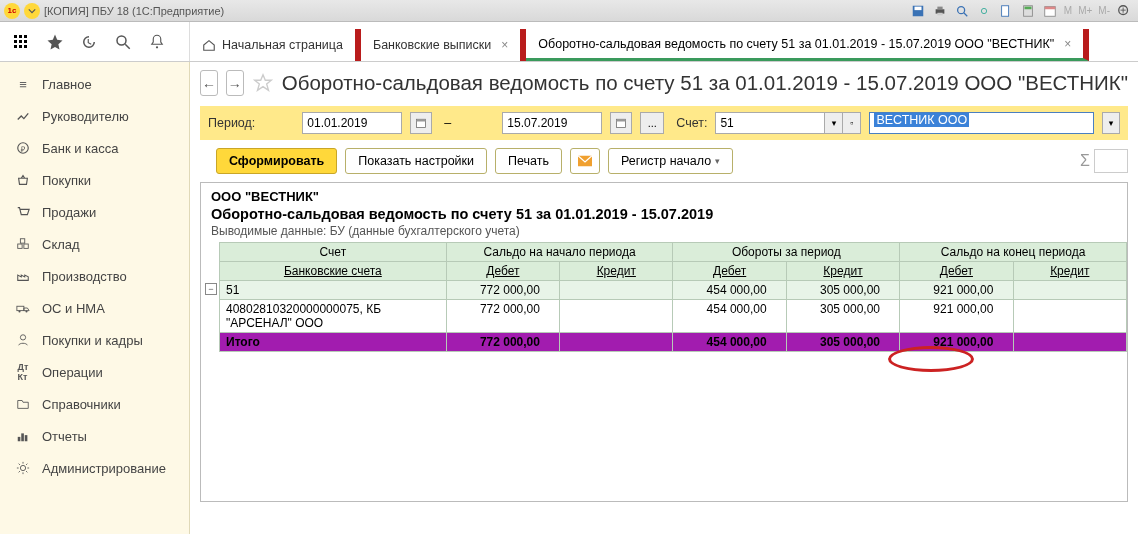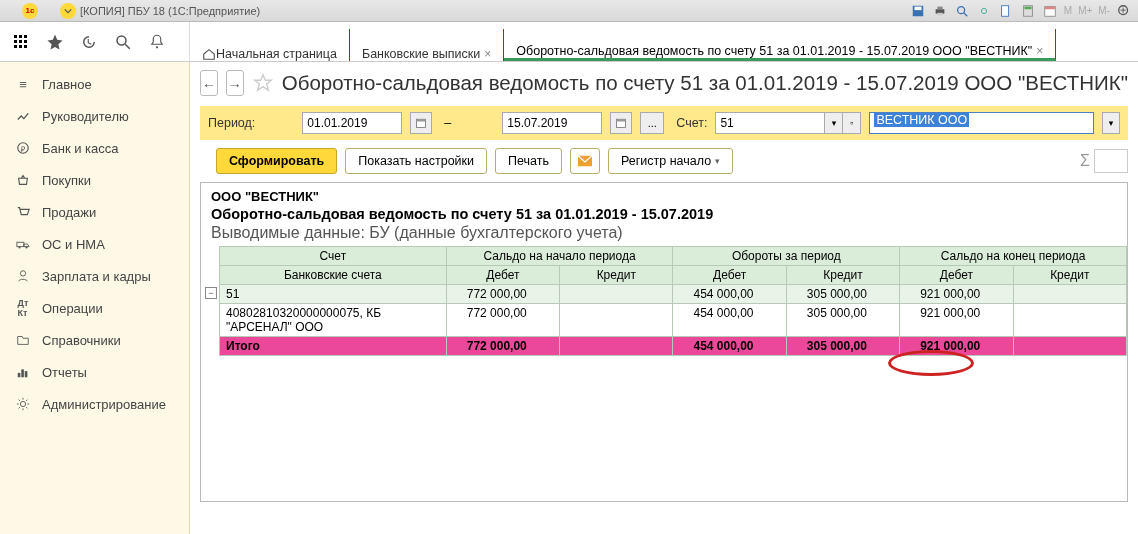--- a/index.html
+++ b/index.html
@@ -1,34 +1,34 @@
 <!DOCTYPE html>
 <html><head>
 <meta charset="utf-8">
 <style>
   * { box-sizing: border-box; margin: 0; padding: 0; font-family: Arial, sans-serif; }
   body { width: 1138px; height: 534px; overflow: hidden; background: #fff; }
 
   
   .titlebar { height: 22px; background: linear-gradient(#e8e8e8,#d9d9d9); display:flex; align-items:center; font-size:11px; color:#555; border-bottom:1px solid #bbb; justify-content:space-between;}
   .titlebar-left { display:flex; align-items:center; gap:4px; padding-left:4px; }
-  .tb-icon { width:16px; height:16px; border-radius:50%;margin-left:18px; }
+  .tb-icon { width:16px; height:16px; border-radius:50%; }
   .tb-1c { background:#ffd83a; font-size:8px; text-align:center; line-height:16px; color:#c00; font-weight:bold;}
   .tb-dd { background:#ffd83a; display:flex; align-items:center; justify-content:center;}
   .titlebar-right { display:flex; align-items:center; gap:6px; padding-right:6px; }
   .tb-btn { width:16px; height:16px; display:flex; align-items:center; justify-content:center; font-size:11px; color:#357; }
   .tb-grey { color:#aaa; font-size:10px;}
   .tb-svg { width:14px; height:14px;}
 
   
   .toolbar { height:40px; border-bottom:1px solid #ccc; display:flex; align-items:stretch; }
   .tool-icons { width:190px; display:flex; align-items:center; gap:12px; padding:0 10px; border-right:1px solid #ddd;}
   .tool-icon { width:22px; height:22px; display:flex; align-items:center; justify-content:center; color:#555; }
   .tabs { flex:1; display:flex; align-items:flex-end; overflow:hidden;}
-  .tab { height:32px; padding:0 12px; display:flex; align-items:flex-end; font-size:12.5px; color:#333; border-right:1px solid #b91c1c; position:relative; white-space:nowrap;}
+  .tab { height:32px; padding:0 12px; display:flex; align-items:center; gap:6px; font-size:12.5px; color:#333; border-right:6px solid #b91c1c; position:relative; white-space:nowrap;}
   .tab.active { border-bottom:3px solid #3a9a5c; color:#000;}
   .tab .close { font-size:12px; color:#888; margin-left:4px;}
   .tab .home-ic { width:14px; height:14px; }
 
   
   .body { display:flex; height:calc(534px - 22px - 40px); }
   .sidebar { width:190px; background:#fef9e6; border-right:1px solid #e0d9b8; padding-top:6px;}
   .side-item { height:32px; display:flex; align-items:center; gap:10px; padding:0 14px; font-size:13px; color:#444; cursor:pointer;}
   .side-icon { width:18px; height:18px; display:flex; align-items:center; justify-content:center; color:#666;}
 
@@ -53,30 +53,30 @@
   .btn { height:26px; padding:0 12px; border:1px solid #b8b06a; background:#fff; font-size:12.5px; display:flex; align-items:center; border-radius:3px; gap:4px;}
   .btn.primary { background:#ffd83a; font-weight:bold; border-color:#c9a627;}
   .btn.icon-only { width:30px; padding:0; justify-content:center;}
   .sigma-area { margin-left:auto; display:flex; align-items:center; gap:4px; color:#999; font-size:16px;}
   .sigma-box { width:34px; height:24px; border:1px solid #ccc; background:#fff;}
 
   .report-wrap { border:1px solid #bbb; height:320px; overflow:auto;}
   .rpt-header { padding:6px 10px 4px 10px; font-size:12px;}
   .rpt-header .org { font-weight:bold; font-size:13px;}
   .rpt-header .title { font-weight:bold; font-size:14.5px; padding-top:2px;}
-  .rpt-header .sub { font-size:16px; color:#555; padding-top:2px;}
+  .rpt-header .sub { font-size:12px; color:#555; padding-top:2px;}
 
   table.rpt { border-collapse:collapse; width:100%; table-layout:fixed;}
   table.rpt th, table.rpt td { border:1px solid #b7cab7; font-size:12px; padding:2px 6px; height:18px;}
   table.rpt th { background:#daedd9; font-weight:normal; text-align:center;}
-  table.rpt td.num { text-align:left;padding-left:20px;}
-  table.rpt tr.subhdr th { background:#daedd9;}
+  table.rpt td.num { text-align:center;padding-left:20px;}
+  table.rpt tr.subhdr th { background:#daedd9;text-decoration:underline;}
   table.rpt tr.datarow { background:#e8f4e8;}
   table.rpt tr.detail { background:#fff;}
-  table.rpt tr.total { background:#ec4899; font-weight:bold;}
+  table.rpt tr.total { background:#a21caf; font-weight:bold;}
   .tree-toggle { position:absolute; left:-15px; width:12px; height:12px; border:1px solid #888; background:#fff; font-size:9px; line-height:10px; text-align:center; color:#555;}
   .acct-cell { position:relative; padding-left:6px;}
   .detail-cell { padding-left:18px;}
   .circle-mark { position:absolute; border:3px solid #cc2222; border-radius:50%; width:86px; height:26px; pointer-events:none;}
 
   svg { display:block; }
 </style>
 </head>
 <body>
 
@@ -237,36 +237,54 @@
         <span class="side-icon">
           <svg width="14" height="14" viewBox="0 0 16 16">
             <path d="M2 3h2l2 8h7l2-6H5" stroke="#555" fill="none" stroke-width="1.3"></path>
           </svg>
         </span>
         <span>Продажи</span>
       </div>
     <div class="side-item">
         <span class="side-icon">
           <svg width="14" height="14" viewBox="0 0 16 16">
+            <rect x="2" y="8" width="5" height="5" stroke="#555" fill="none"></rect>
+            <rect x="9" y="8" width="5" height="5" stroke="#555" fill="none"></rect>
+            <rect x="5" y="2" width="5" height="5" stroke="#555" fill="none"></rect>
+          </svg>
+        </span>
+        <span>Склад</span>
+      </div>
+    <div class="side-item">
+        <span class="side-icon">
+          <svg width="14" height="14" viewBox="0 0 16 16">
+            <path d="M2 13V7l4 2V7l4 2V7l4 2v4z" stroke="#555" fill="none" stroke-width="1.2"></path>
+          </svg>
+        </span>
+        <span>Производство</span>
+      </div>
+    <div class="side-item">
+        <span class="side-icon">
+          <svg width="14" height="14" viewBox="0 0 16 16">
             <rect x="1" y="6" width="8" height="5" stroke="#555" fill="none"></rect>
             <path d="M9 8h4l2 3H9z" stroke="#555" fill="none"></path>
             <circle cx="4" cy="12" r="1.2" fill="#555"></circle>
             <circle cx="12" cy="12" r="1.2" fill="#555"></circle>
           </svg>
         </span>
         <span>ОС и НМА</span>
       </div>
     <div class="side-item">
         <span class="side-icon">
           <svg width="14" height="14" viewBox="0 0 16 16">
             <circle cx="8" cy="5" r="3" stroke="#555" fill="none"></circle>
             <path d="M3 14c1-3 9-3 10 0" stroke="#555" fill="none"></path>
           </svg>
         </span>
-        <span>Зарплата и кадры</span>
+        <span>Покупки и кадры</span>
       </div>
     <div class="side-item">
         <span class="side-icon" style="font-size:9px;font-weight:bold;color:#555;">Дт<br>Кт</span>
         <span>Операции</span>
       </div>
     <div class="side-item">
         <span class="side-icon">
           <svg width="14" height="14" viewBox="0 0 16 16">
             <path d="M2 4h5l1 2h6v7H2z" stroke="#555" fill="none"></path>
           </svg>

